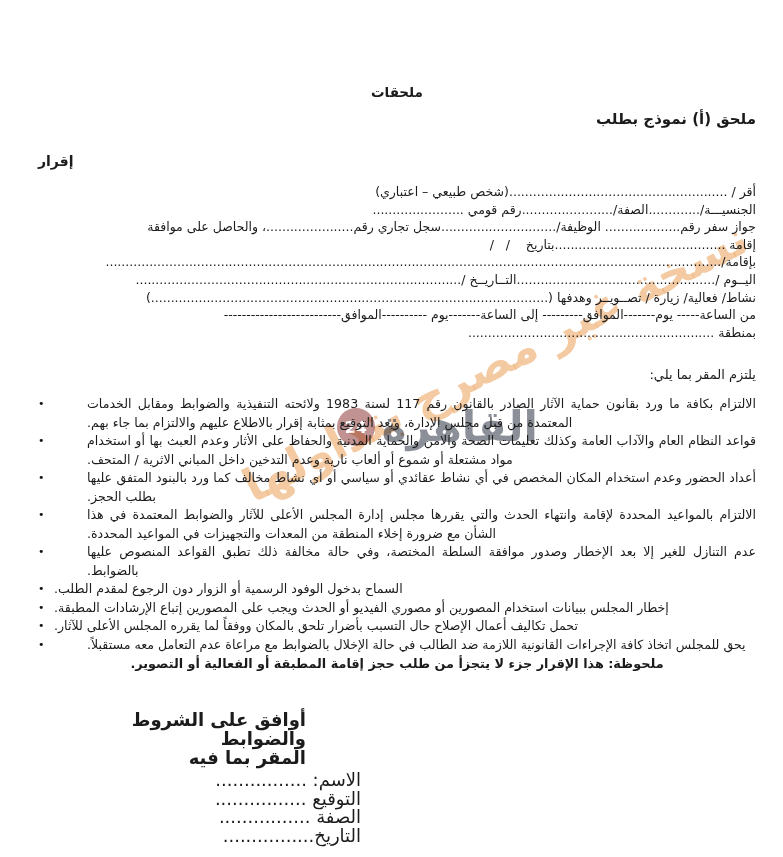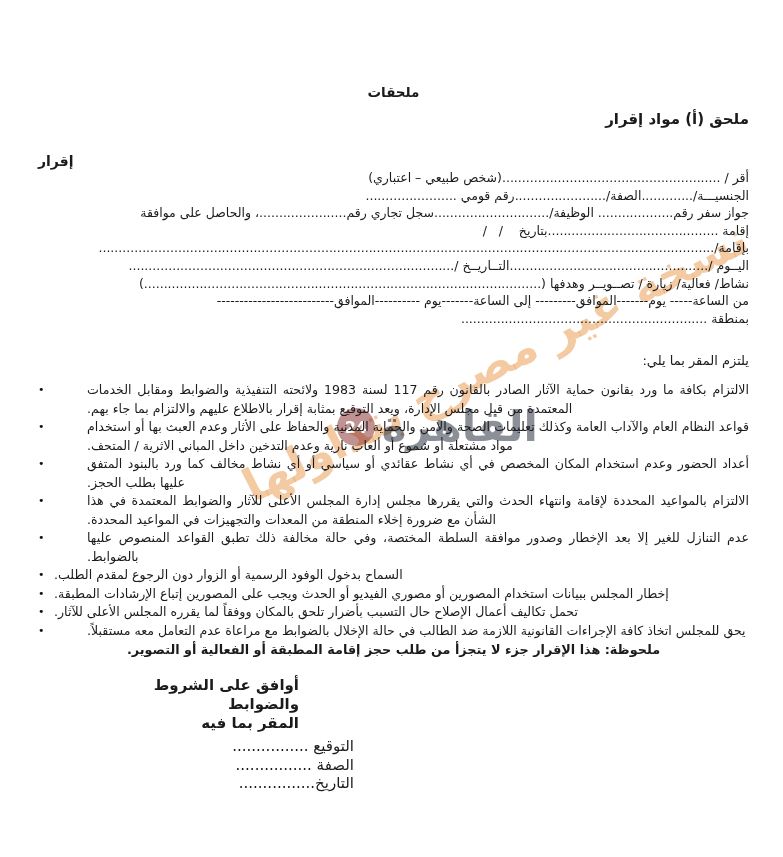--- a/index.html
+++ b/index.html
@@ -7,26 +7,26 @@
     position:relative;
     width:783px;height:857px;
     background:#ffffff;
     overflow:hidden;
     font-family:"DejaVu Sans", sans-serif;
     color:#1b1b1b;
   }
   .content{
     position:relative;z-index:1;
     direction:rtl;
-    padding:84px 34px 0 38px;
+    padding:84px 27px 0 38px;
   }
   .h-section{ text-align:center; font-weight:bold; font-size:13.5px; }
   .h-annex{ text-align:right; font-weight:bold; font-size:15px; margin-top:10px; }
   .h-doc{ text-align:left; font-weight:bold; font-size:14px; margin-top:25px; }
-  .form-block{ }
+  .form-block{ margin-top:14px; }
   .form-line{
     direction:rtl; text-align:right;
     font-size:12.5px; line-height:17.6px;
     white-space:nowrap; overflow:hidden;
   }
   .intro-line{ margin-top:26px; font-size:13px; text-align:right; }
   .bullets{ margin-top:13px; }
   .bullet-item{ display:flex; direction:ltr; align-items:flex-start; }
   .bullet-marker{
     width:16px; flex:0 0 16px;
@@ -37,22 +37,22 @@
     flex:1; direction:rtl;
     font-size:12.6px; line-height:18.5px;
   }
   .b-text.justify{ text-align:justify; text-align-last:left;margin-left:33px; }
   .b-text.right{ text-align:left; }
   .note-line{
     text-align:center; font-weight:bold; font-size:12.8px;
     line-height:18.5px; margin-top:1px;
   }
   .signature{
-    margin-top:16px; margin-right:395px; width:262px;
-    direction:rtl; font-size:15px;
+    margin-top:36px; margin-right:395px; width:262px;
+    direction:rtl; font-size:18px;
   }
   .sig-bold{ font-weight:bold; text-align:right; margin-left:0; margin-right:55px; line-height:19px; }
   .sig-field{ text-align:right; line-height:18.8px; }
   .sig-fields{ margin-top:4px; }
   
   .wm-diagonal{
     position:absolute; z-index:0;
     left:246px; top:462px;
     transform-origin:0 50%;
     transform:rotate(-27deg);
@@ -85,21 +85,21 @@
   <div class="wm-diagonal" style="color: rgba(233, 158, 86, 0.55);">نسخة غير مصرح بتداولها</div>
   <div class="wm-logo">
     <span class="wm-logo-text" style="color: #0f172a;">القاهرة</span>
     <span class="wm-logo-badge" style="background: #7f1d1d;">24</span>
   </div>
 
   <div class="content">
 
     <div class="h-section">ملحقات</div>
 
-    <div class="h-annex">ملحق (أ) مواد إقرار</div>
+    <div class="h-annex">ملحق (أ) نموذج بطلب</div>
 
     <div class="h-doc">إقرار</div>
 
     <div class="form-block">
 
         <div class="form-line">أقر / .......................................................(شخص طبيعي – اعتباري)</div>
 
         <div class="form-line">الجنسيـــة/.............الصفة/.......................رقم قومي .......................</div>
 
         <div class="form-line">جواز سفر رقم................... الوظيفة/.............................سجل تجاري رقم......................، والحاصل على موافقة</div>
@@ -167,20 +167,21 @@
         </div>
       </div>
 
     <div class="note-line">ملحوظة: هذا الإقرار جزء لا يتجزأ من طلب حجز إقامة المطبقة أو الفعالية أو التصوير.</div>
 
     <div class="signature">
       <div class="sig-bold">أوافق على الشروط والضوابط</div>
       <div class="sig-bold">المقر بما فيه</div>
       <div class="sig-fields">
 
+          <div class="sig-field">الاسم: ................</div>
 
           <div class="sig-field">التوقيع ................</div>
 
           <div class="sig-field">الصفة ................</div>
 
           <div class="sig-field">التاريخ................</div>
         </div>
     </div>
 
   </div>

